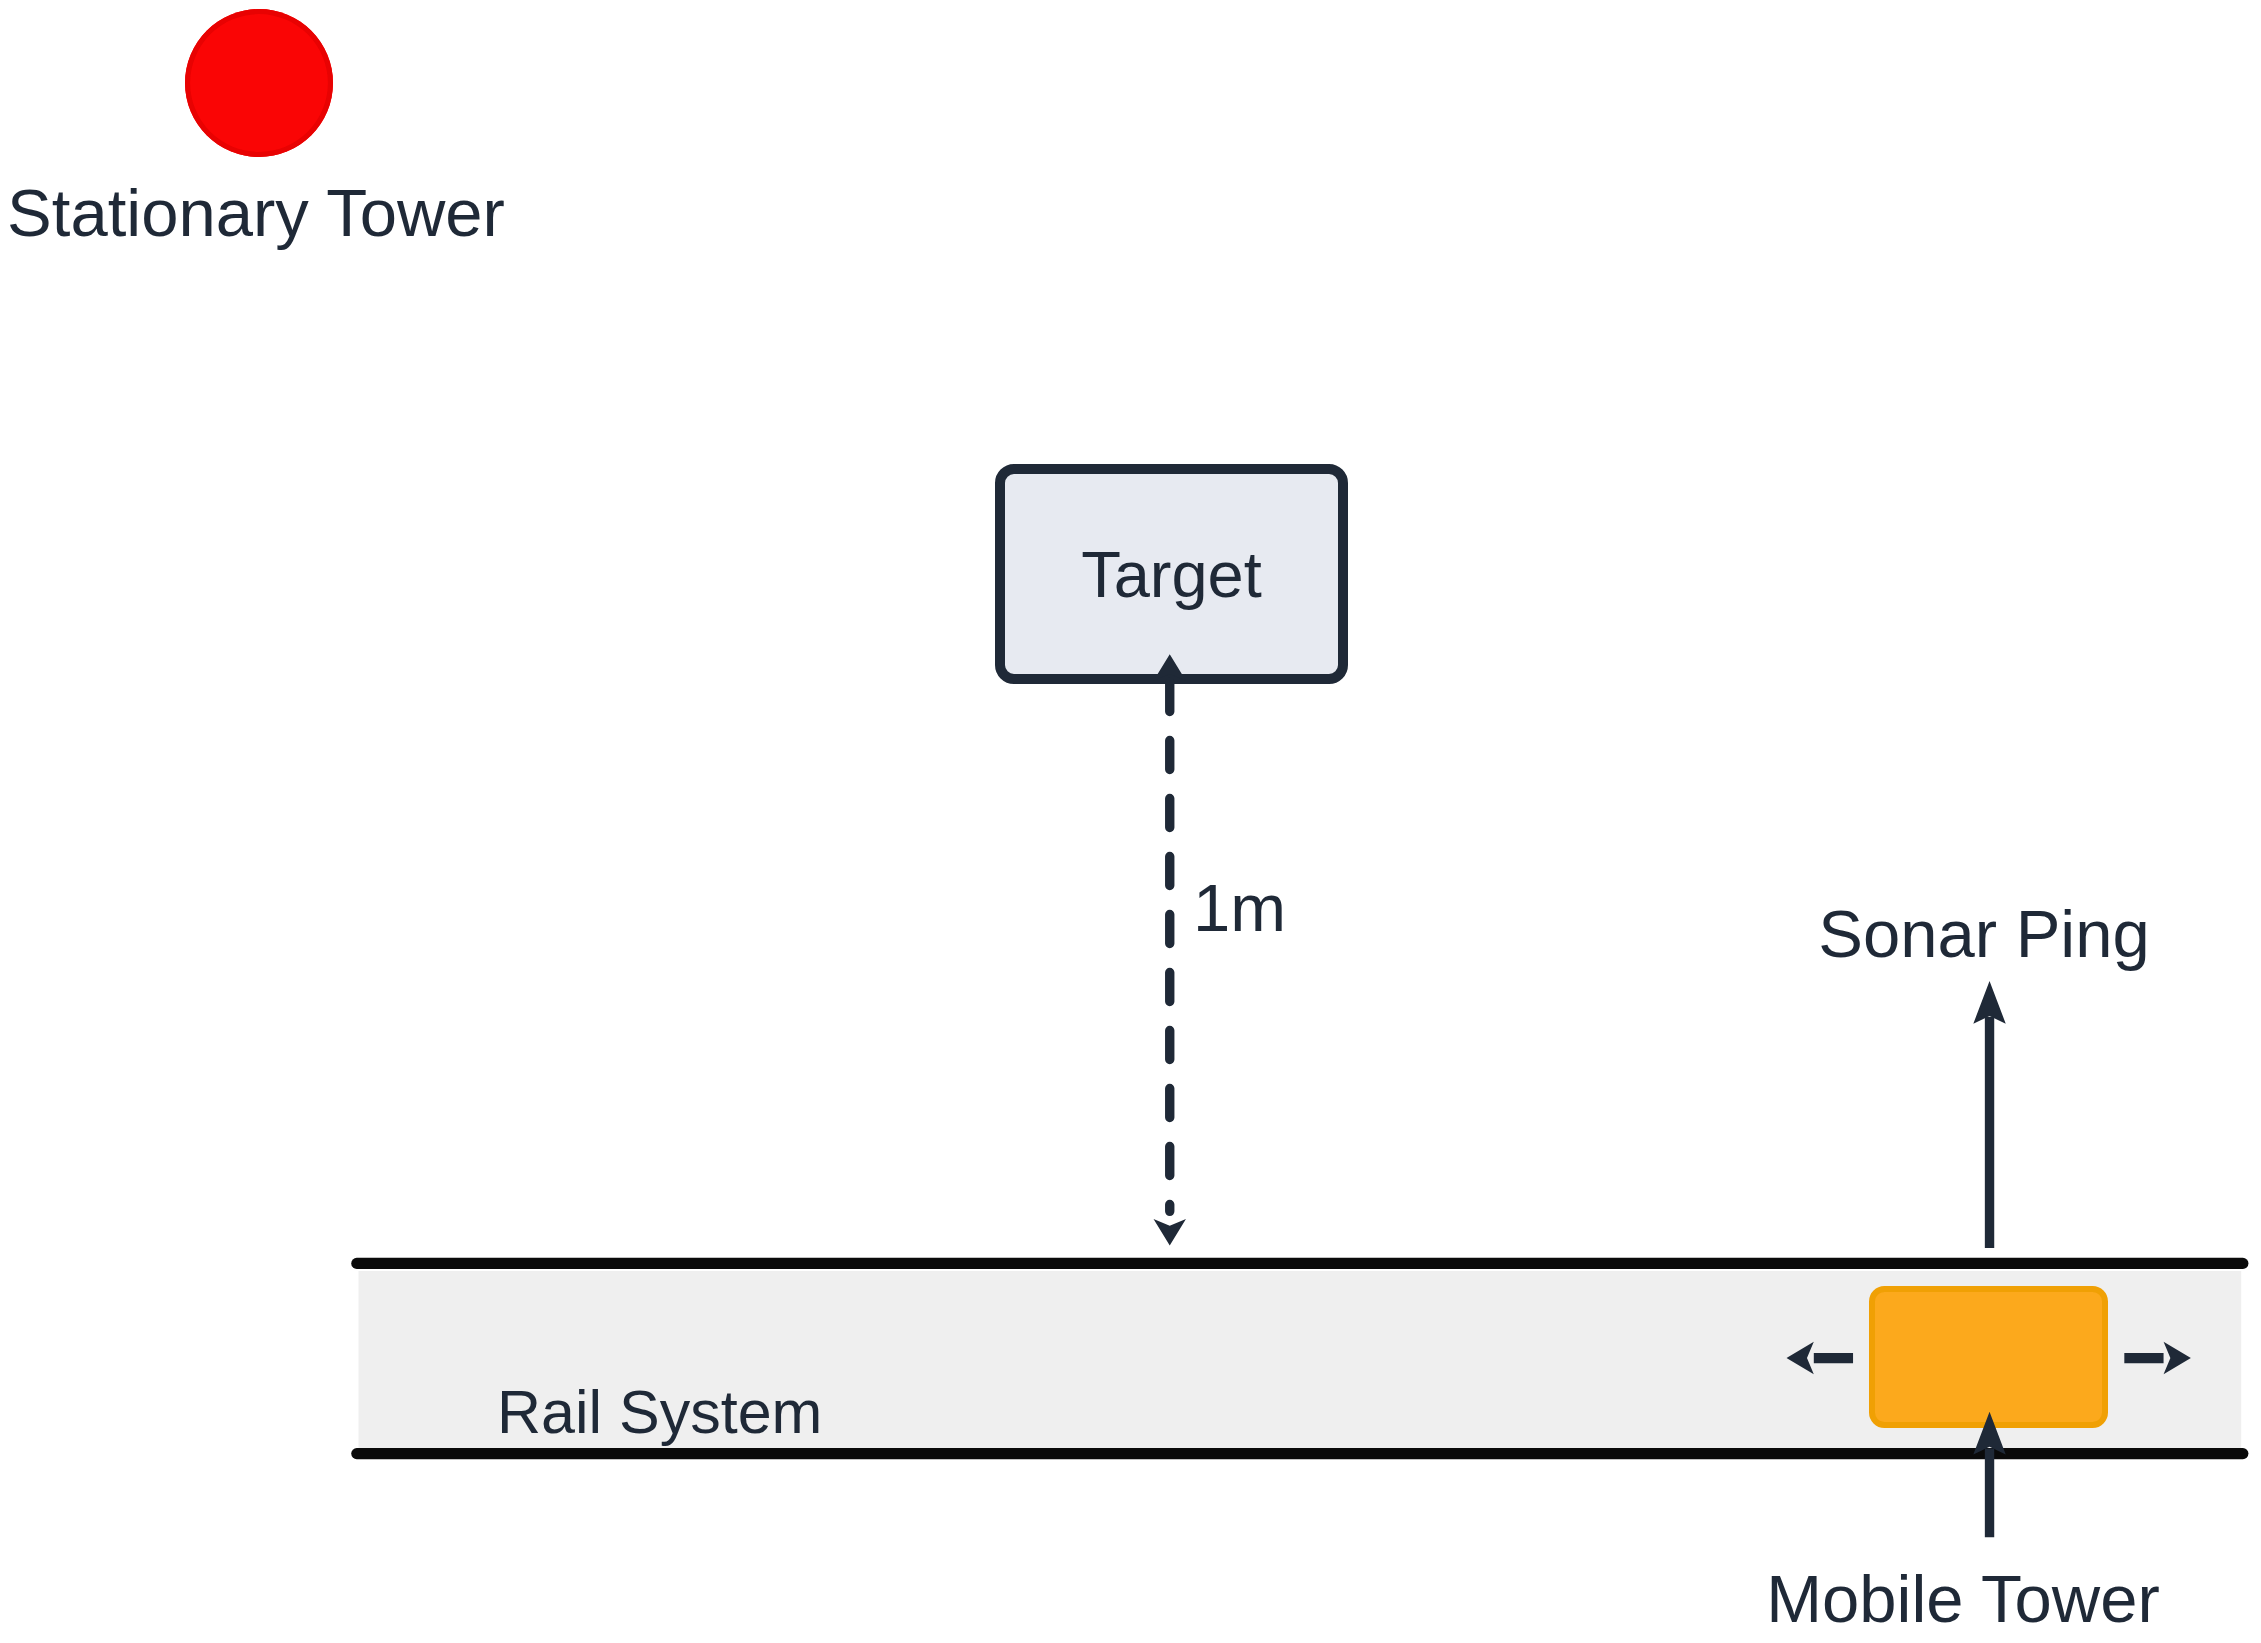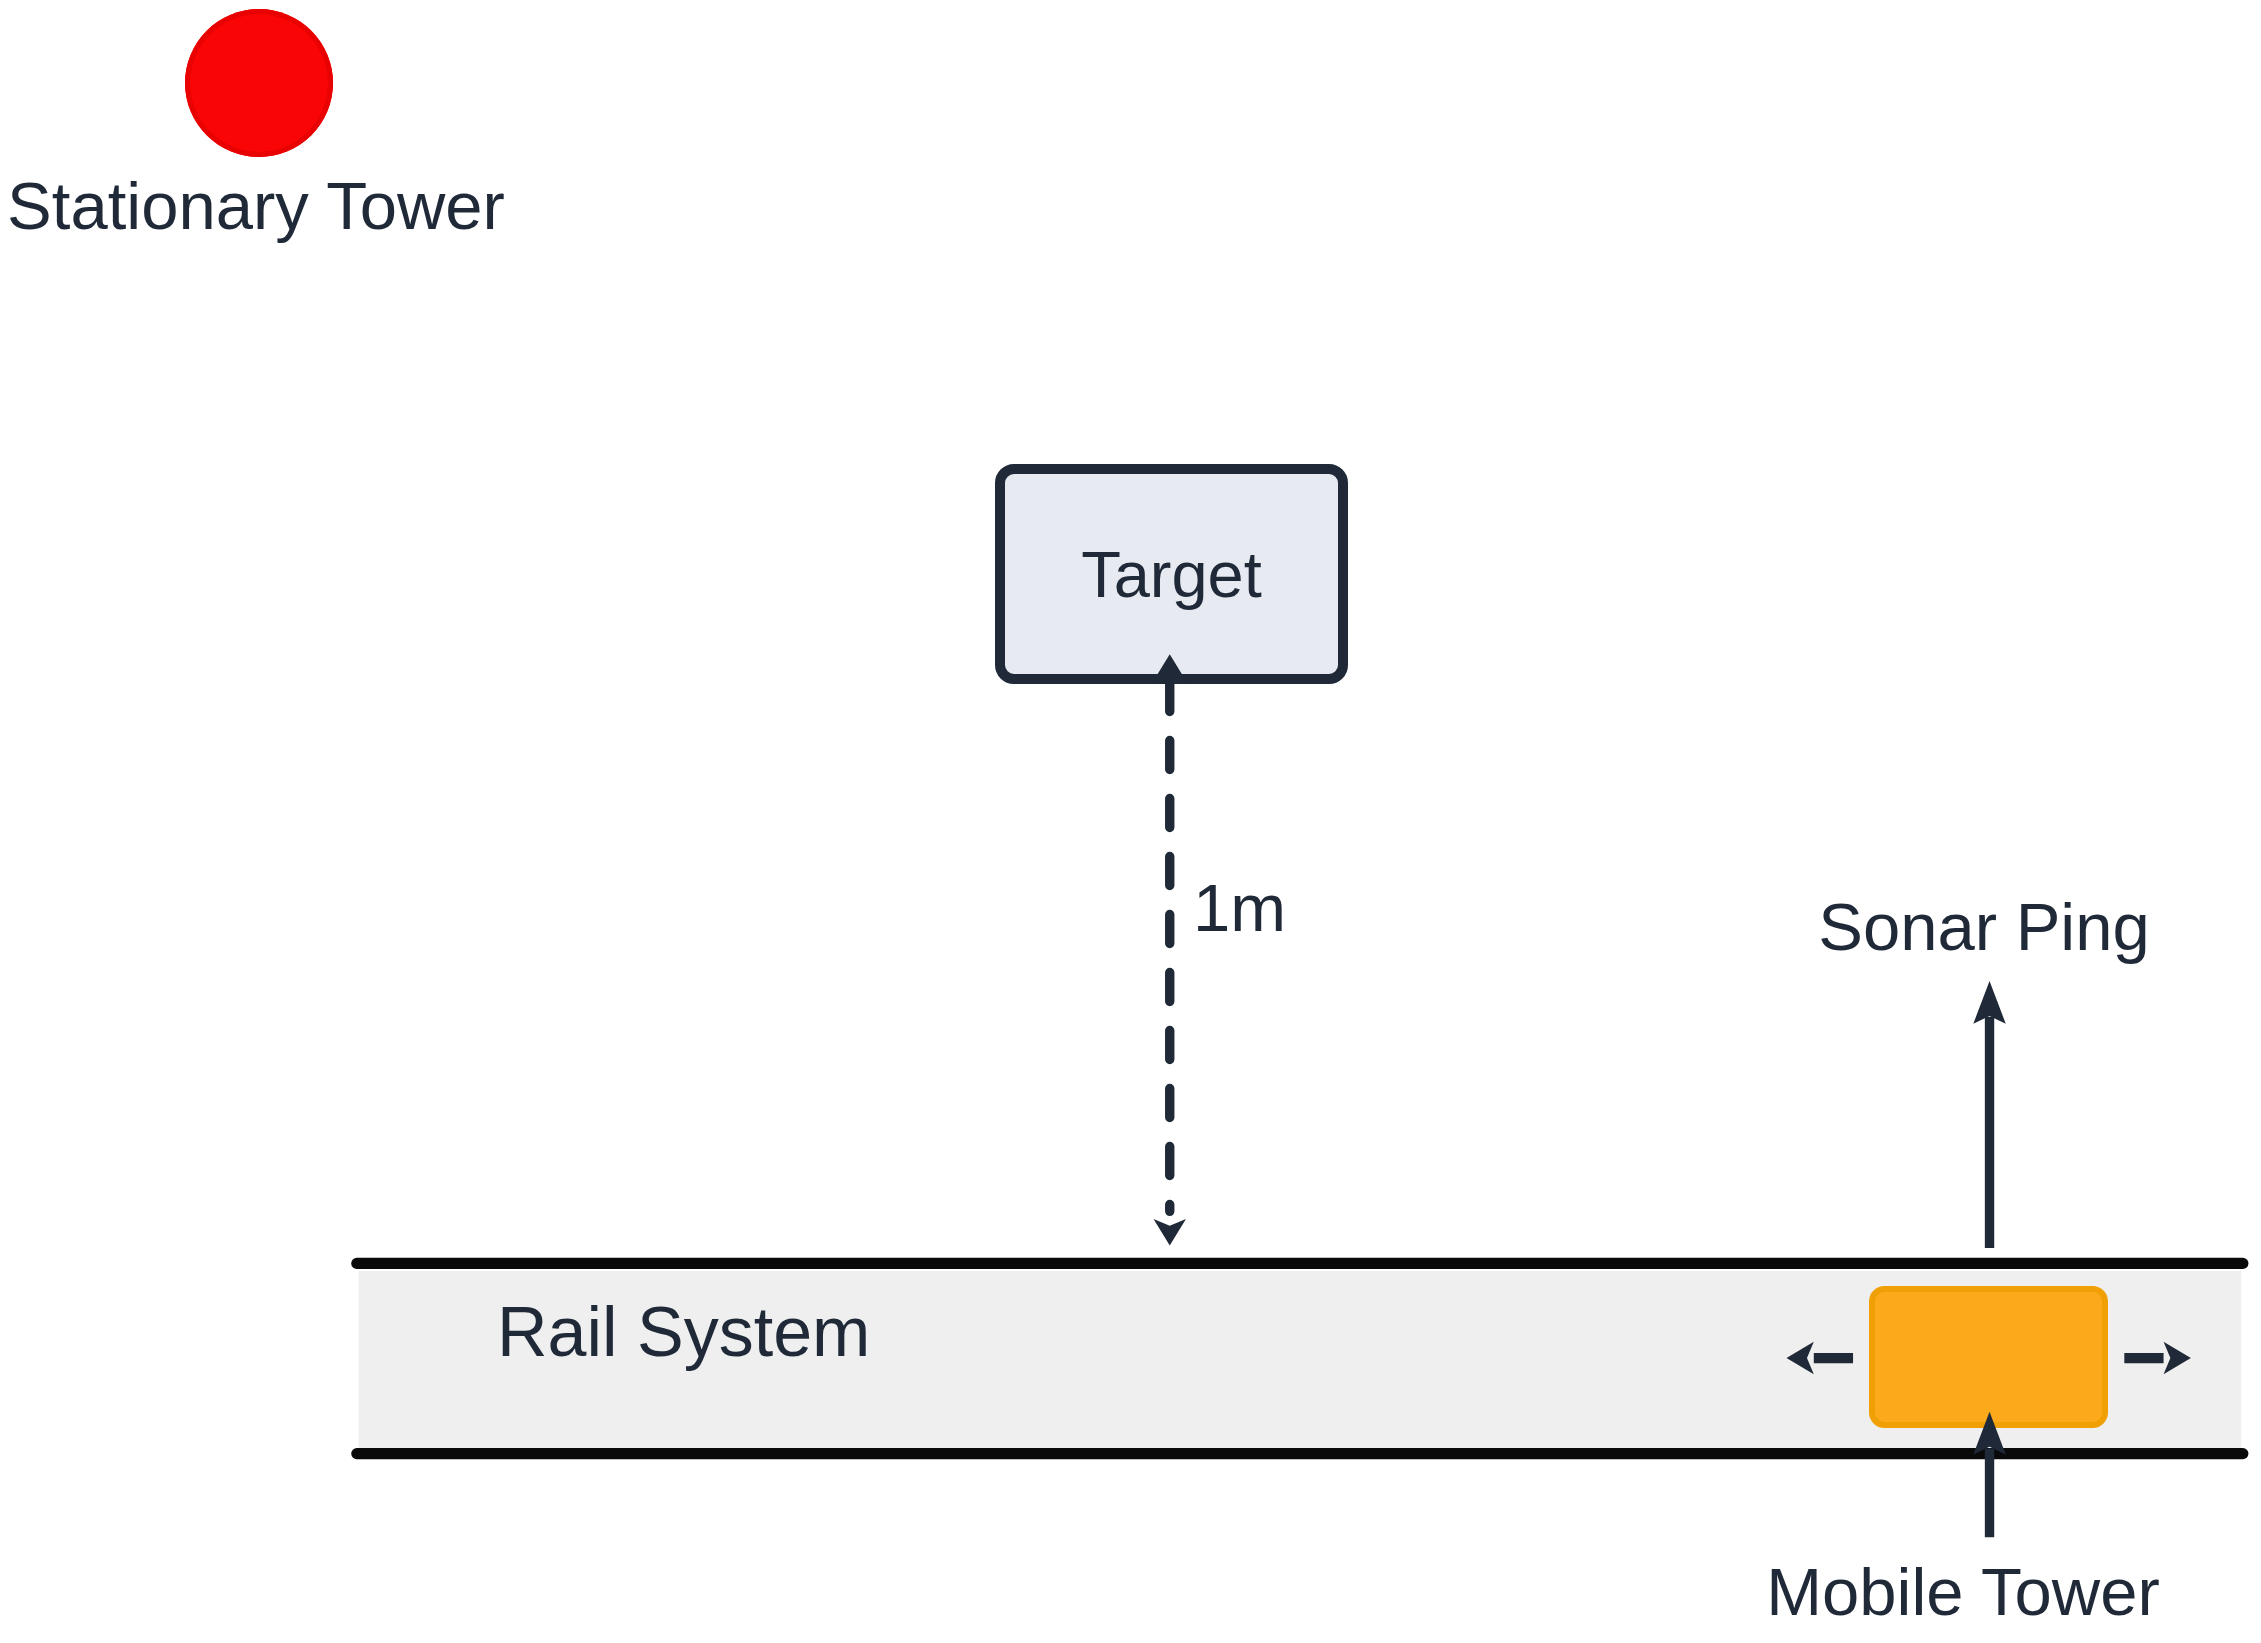--- a/index.html
+++ b/index.html
@@ -25,20 +25,21 @@
   }
   .label {
     position: absolute;
     color: #1f2937;
     font-size: 67px;
     line-height: 1;
     white-space: nowrap;
   }
   .label.centered {
     transform: translateX(-50%);
+    margin-top: 7px;
   }
   
   #tower-dot {
     position: absolute;
     left: 185px;
     top: 8.5px;
     width: 148px;
     height: 148px;
     border-radius: 50%;
     background: #fa0505;
@@ -71,22 +72,22 @@
     width: 239px;
     height: 142px;
     box-sizing: border-box;
     background: #fca91c;
     border: 6px solid #f0a004;
     border-radius: 15.4px;
   }
   #rail-label {
     position: absolute;
     left: 497px;
-    top: 1297px;
-    font-size: 70px;
+    top: 1382px;
+    font-size: 61px;
   }
   .z1 { z-index: 1; }
   .z2 { z-index: 2; }
   .z3 { z-index: 3; }
 </style>
 </head>
 <body>
 
 <div id="canvas">
 

